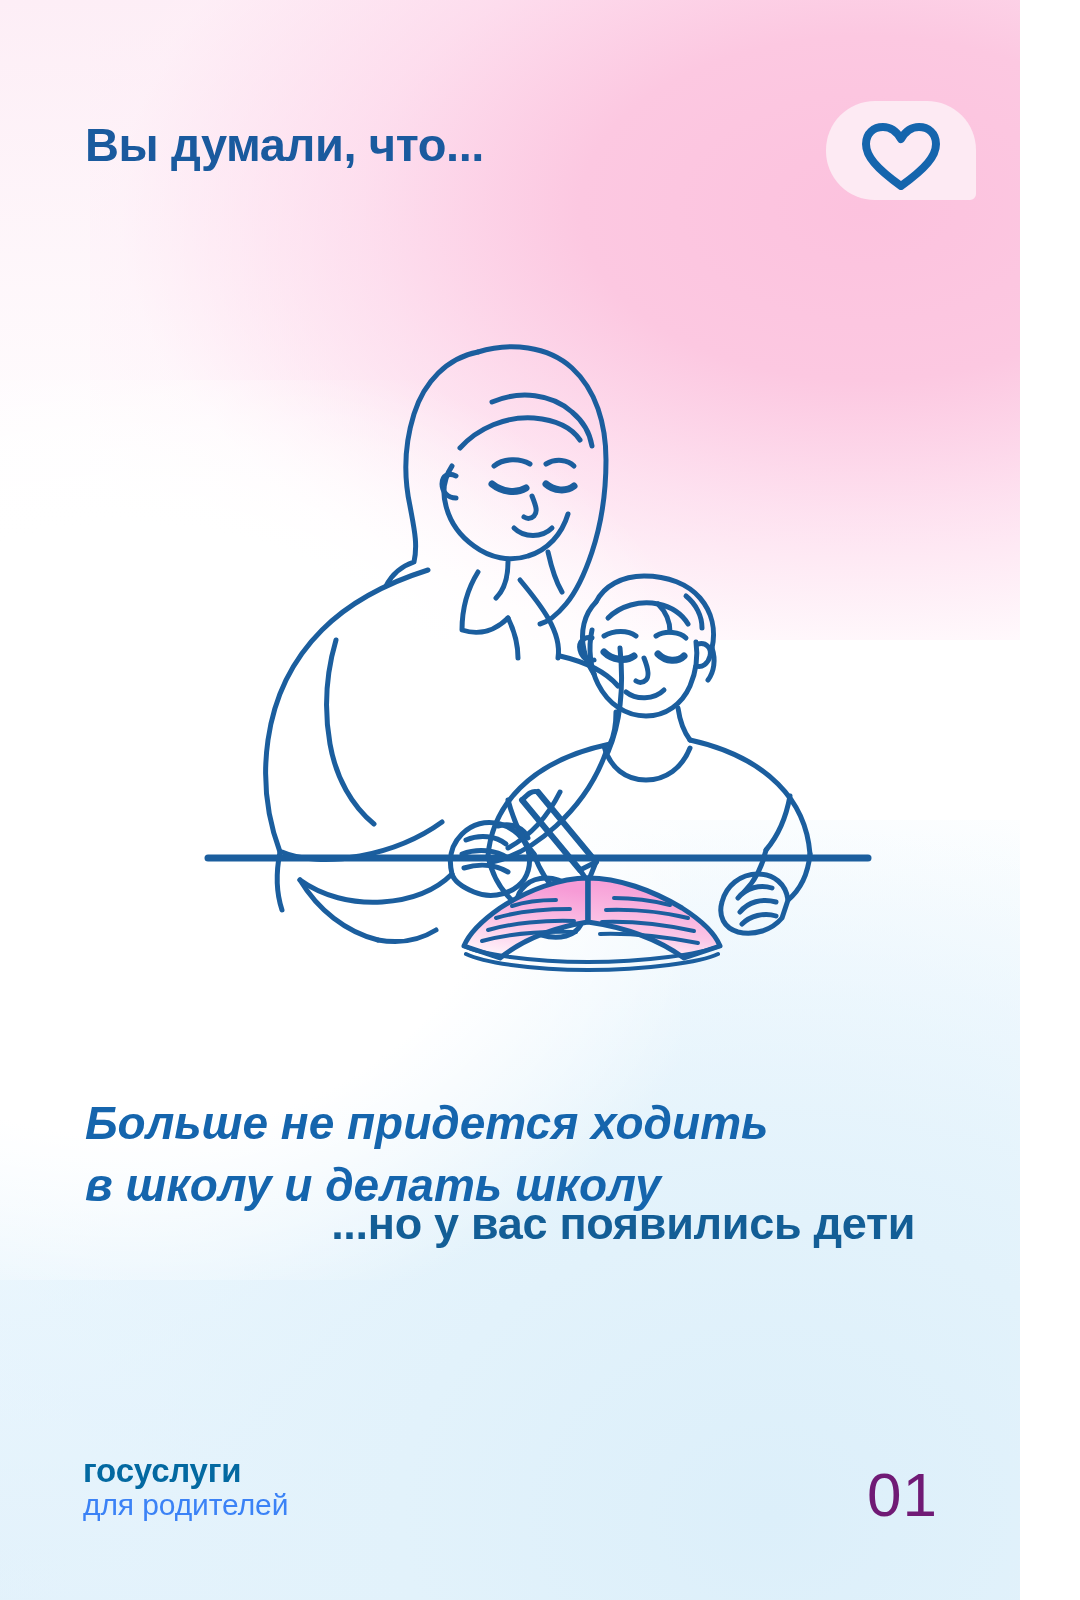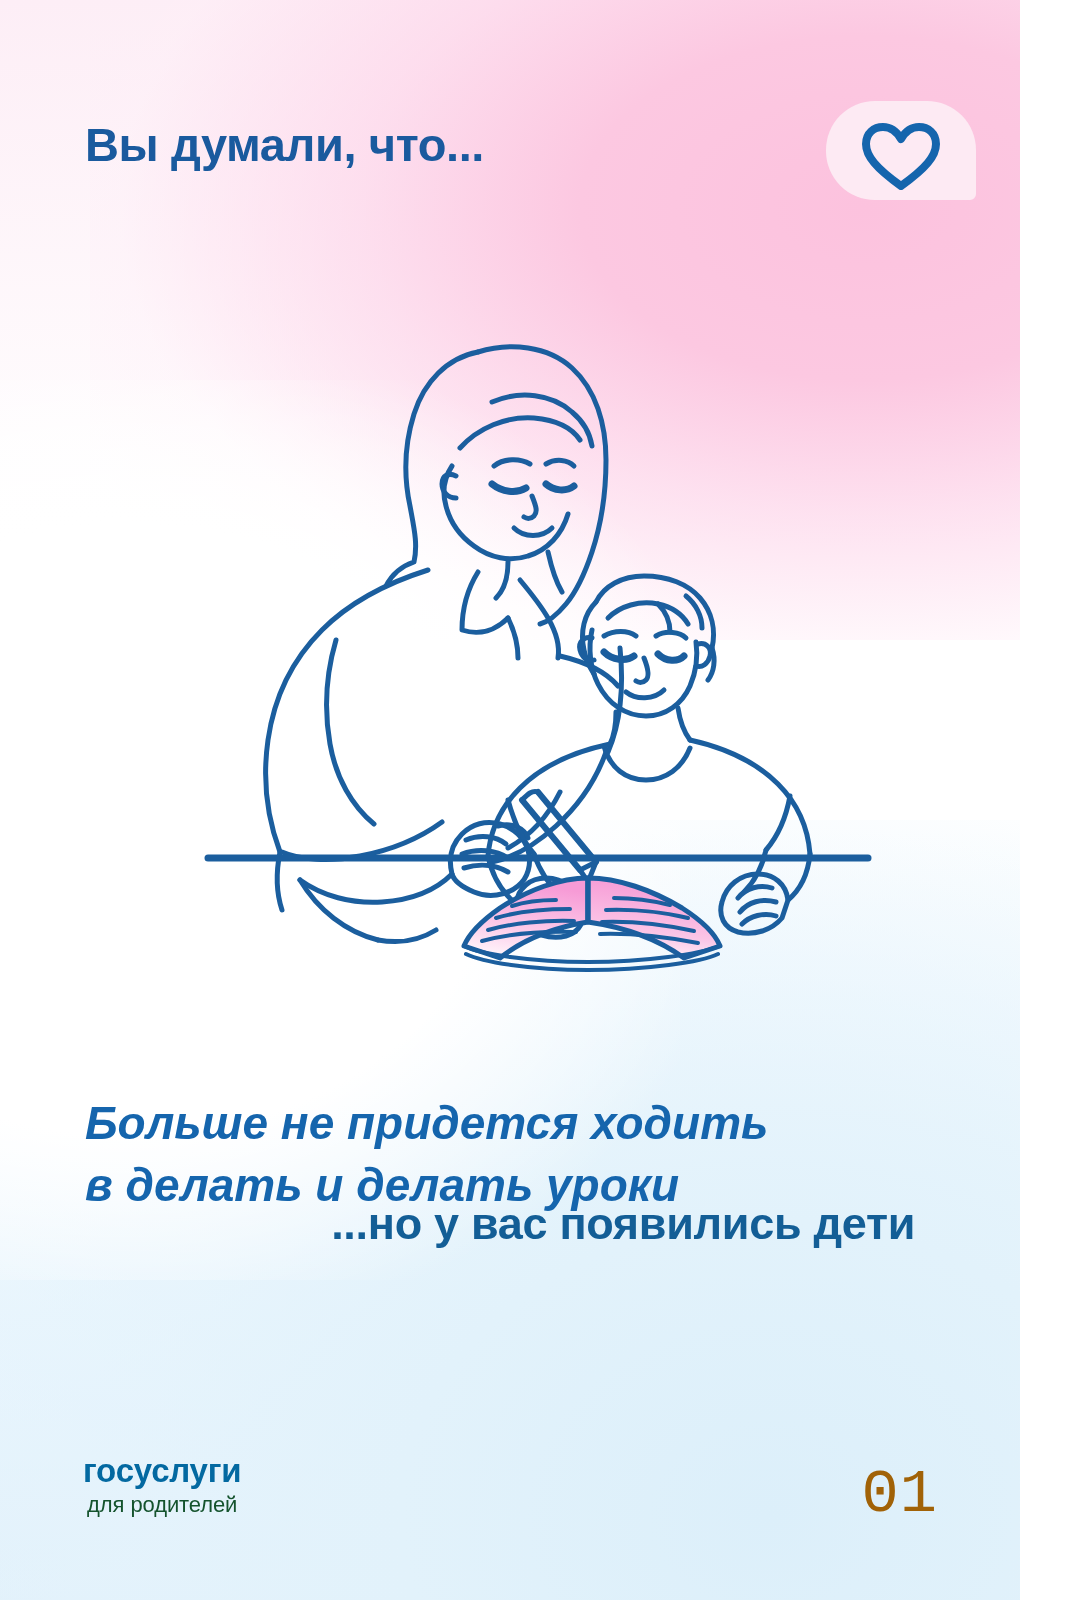--- a/index.html
+++ b/index.html
@@ -66,26 +66,25 @@
     font-size:45px;font-weight:bold;
     color:#135e96;letter-spacing:-0.3px;
     white-space:nowrap;text-align:right;
   }
 
   
   .logo{position:absolute;left:83px;top:1453px;}
   .logo-main{font-size:33px;font-weight:bold;letter-spacing:-0.2px;line-height:36px;}
   .logo-main .g1{color:#0369a1;}
   .logo-main .g2{color:#0369a1;}
-  .logo-sub{font-size:22px;color:#14532d;line-height:28px;margin-top:2px;letter-spacing:-0.1px;text-align:center;}
+  .logo-sub{font-size:30px;color:#3b82f6;line-height:28px;margin-top:2px;letter-spacing:-0.1px;}
   .pagenum{
     position:absolute;right:82px;top:1459px;
-    font-size:62px;font-weight:300;color:#a16207;
+    font-size:62px;font-weight:300;color:#701a75;
     letter-spacing:1px;
-    font-family:Liberation Mono, monospace;
   }
 </style>
 </head>
 <body>
 
 <div class="poster">
 
   <div class="bg-base"></div>
   <div class="bg-pink"></div>
   <div class="bg-blue"></div>
@@ -282,21 +281,21 @@
           <path d="M606 610 C 632 609, 664 612, 688 618"></path>
           <path d="M602 622 C 630 621, 666 625, 694 631"></path>
           <path d="M600 634 C 628 633, 666 637, 698 643"></path>
         </g>
       </g>
     </svg>
   </div>
 
   <div class="claim">
     <span>Больше не придется ходить</span>
-    <span class="l2">в делать и делать уроки</span>
+    <span class="l2">в школу и делать школу</span>
   </div>
 
   <div class="punch">...но у вас появились дети</div>
 
   <div class="logo">
     <div class="logo-main">
       <span class="g1">гос</span><span class="g2">услуги</span>
     </div>
     <div class="logo-sub">для родителей</div>
   </div>

